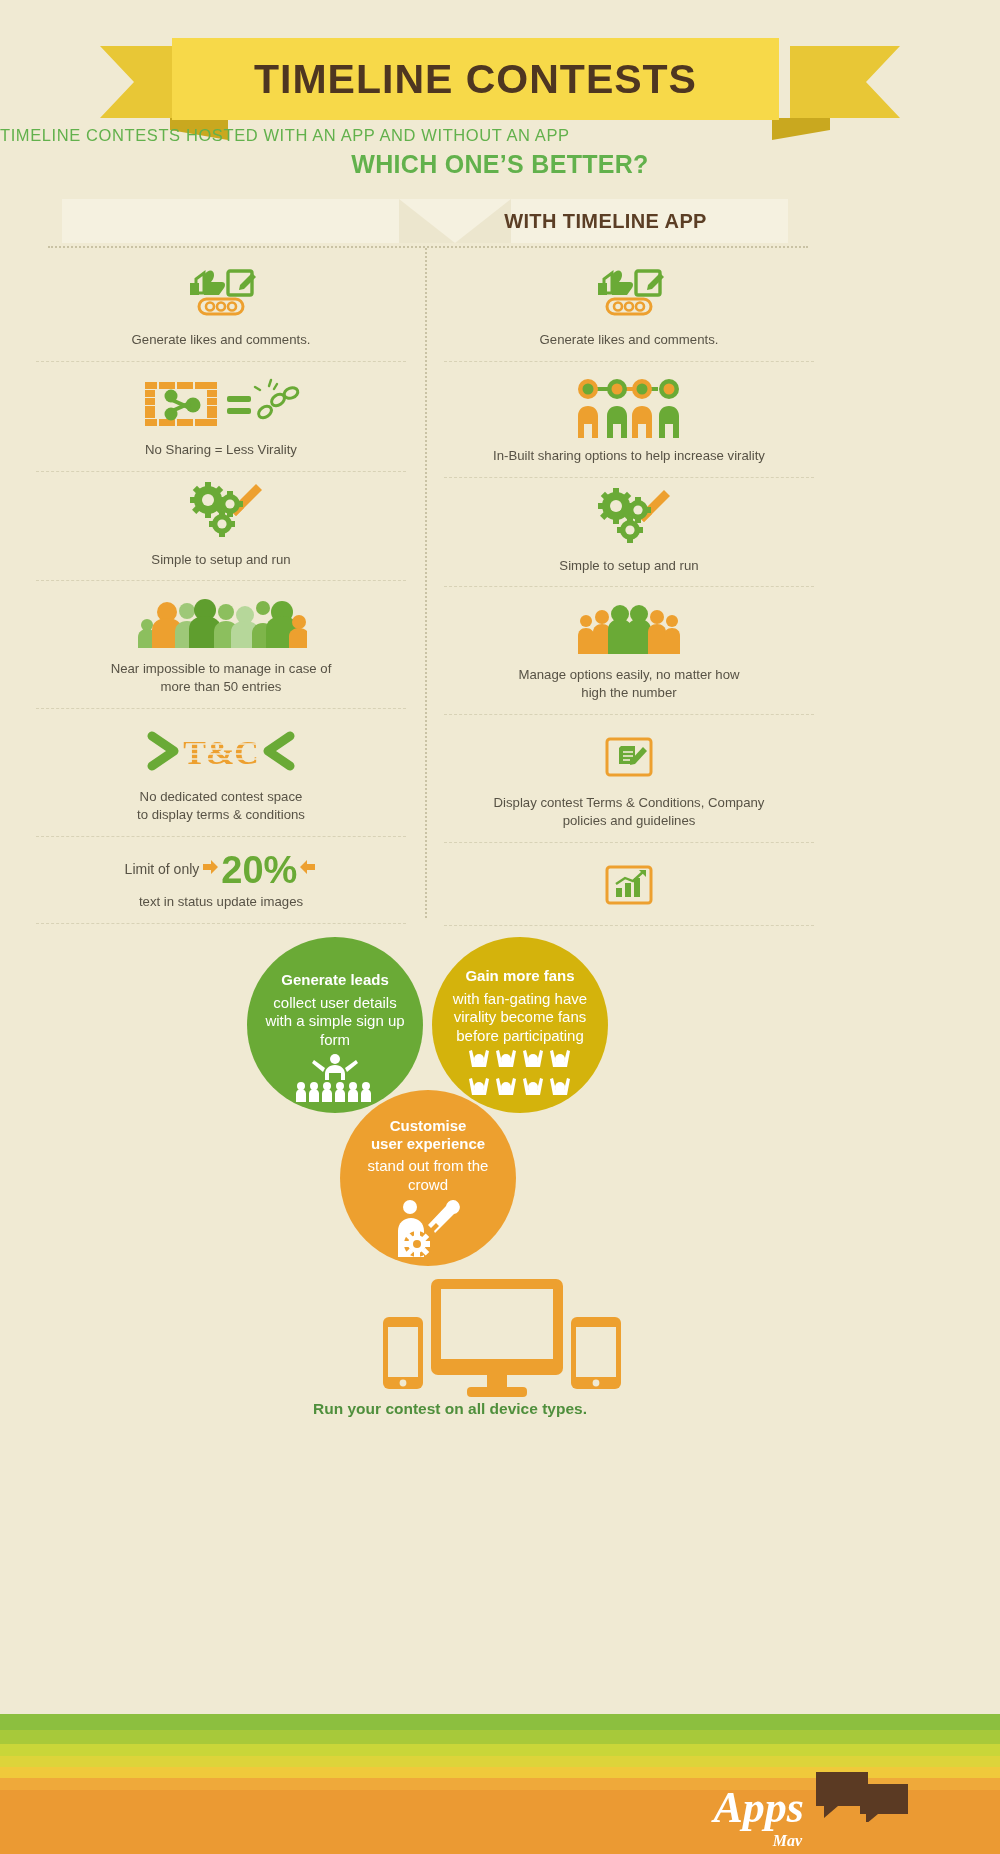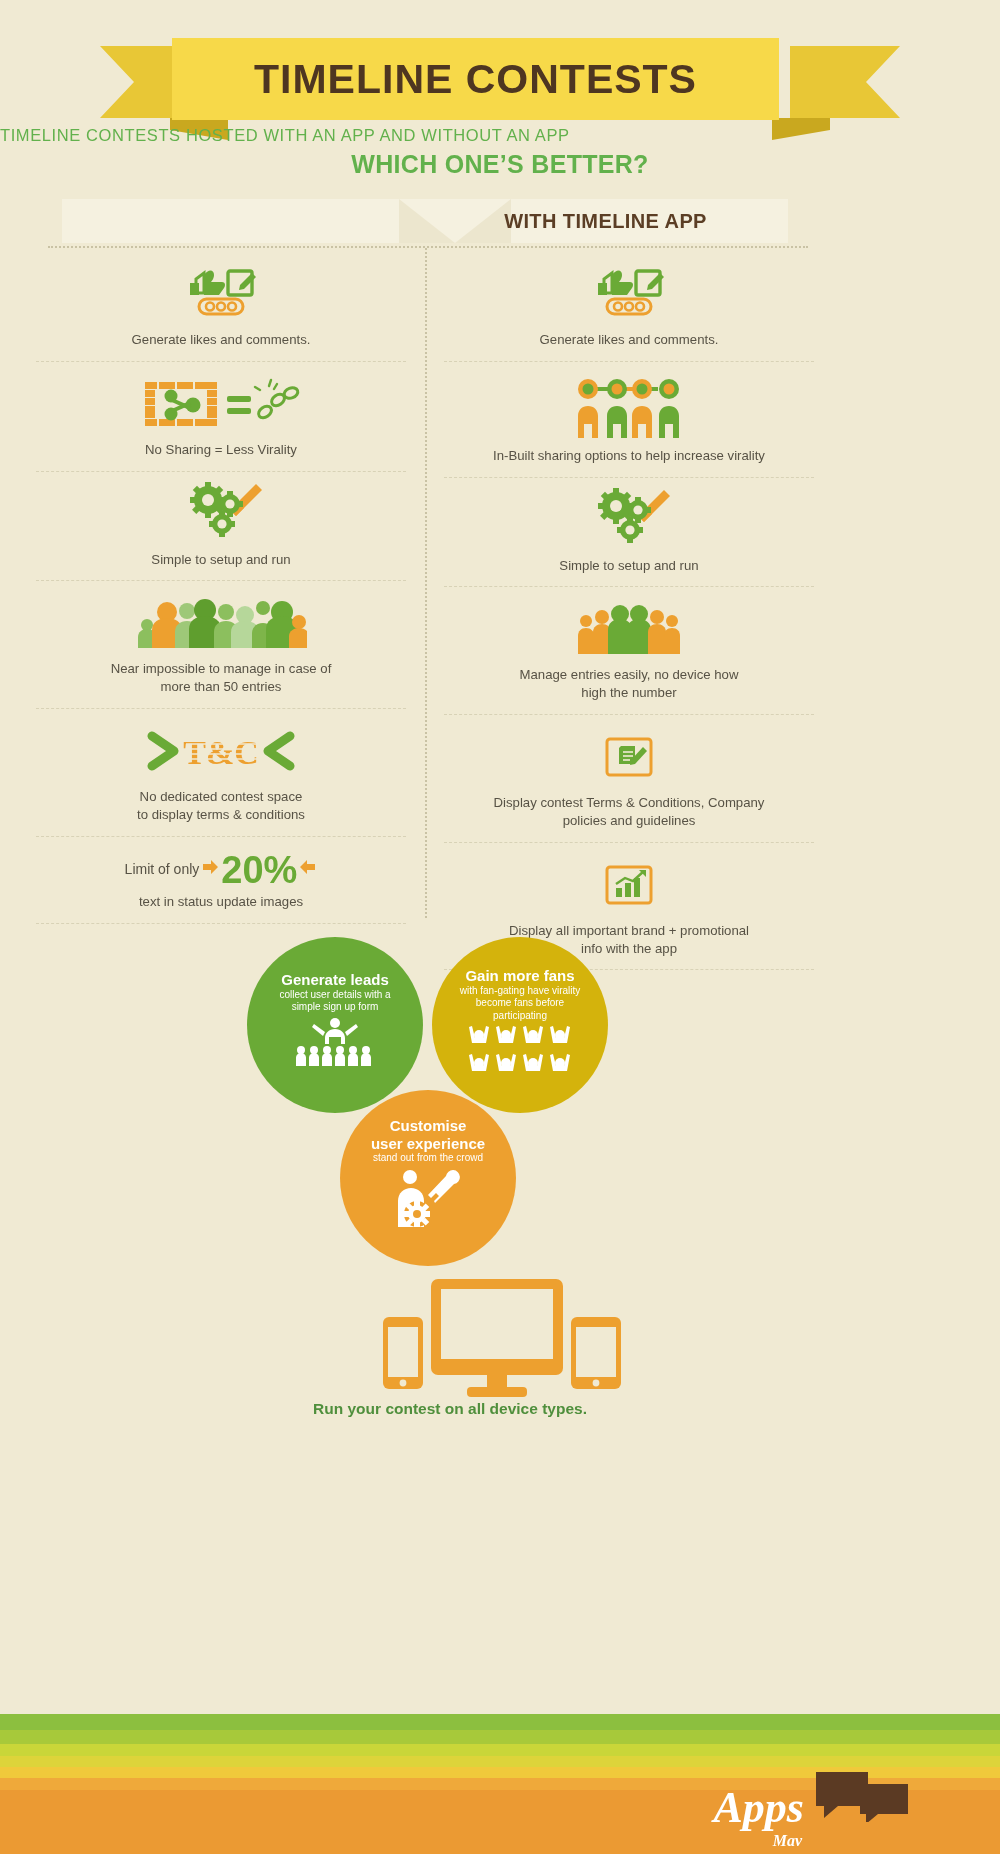--- a/index.html
+++ b/index.html
@@ -91,21 +91,21 @@
   }
 
   
   .circles { position: absolute; top: 930px; left: 0; width: 1000px; height: 320px; }
   .circle {
     position: absolute; border-radius: 50%;
     display: flex; flex-direction: column; align-items: center;
     color: #fff; text-align: center;
   }
   .circle .t { font-weight: bold; font-size: 15px; line-height: 1.18; }
-  .circle .d { font-size: 10px; line-height: 1.25; }
+  .circle .d { font-size: 15px; line-height: 1.25; margin-top: 5px; }
   #c-leads { width: 176px; height: 176px; left: 247px; top: 7px; background: #6aaa36; padding-top: 34px; }
   #c-fans  { width: 176px; height: 176px; left: 432px; top: 7px; background: #d4b30c; padding-top: 30px; z-index:2;}
   #c-cust  { width: 176px; height: 176px; left: 340px; top: 160px; background: #eda02f; padding-top: 27px; z-index:3;}
 
   
   .devices { position: absolute; top: 1275px; left: 0; width: 1000px; height: 140px; }
   .dev-caption {
     position: absolute; top: 1400px; left: 0; width: 900px; text-align: center;
     font-size: 15.5px; font-weight: bold; color: #4f8f3c;
   }
@@ -466,21 +466,21 @@
               <circle cx="83" cy="13" r="7"></circle>
               <path d="M74 50 v-22 c0-5 4-8 9-8 s9 3 9 8 v22 z"></path>
             </g>
           <g fill="#eda02f">
               <circle cx="98" cy="17" r="6"></circle>
               <path d="M90 50 v-18 c0-5 3-8 8-8 s8 3 8 8 v18 z"></path>
             </g>
         </svg>
       </div>
       <div class="cap">
-        <span>Manage entries easily, no device how</span><br>
+        <span>Manage options easily, no matter how</span><br>
         <span>high the number</span>
       </div>
     </div>
 
     <div class="row">
       <div class="icon">
         <svg width="52" height="46" viewBox="0 0 52 46">
           <rect x="4" y="5" width="44" height="36" rx="3" fill="none" stroke="#eda02f" stroke-width="3"></rect>
           <path d="M18 12 h14 v18 h-16 v-16 z" fill="#6aaa36"></path>
           <path d="M28 26 L40 13 L44 17 L32 30 L27 31 Z" fill="#6aaa36"></path>
@@ -502,24 +502,20 @@
         <svg width="52" height="46" viewBox="0 0 52 46">
           <rect x="4" y="5" width="44" height="36" rx="3" fill="none" stroke="#eda02f" stroke-width="3"></rect>
           <g fill="#6aaa36">
             <rect x="13" y="26" width="6" height="9"></rect>
             <rect x="22" y="21" width="6" height="14"></rect>
             <rect x="31" y="16" width="6" height="19"></rect>
           </g>
           <path d="M13 22 L22 16 L30 19 L41 9" fill="none" stroke="#6aaa36" stroke-width="2.4"></path>
           <path d="M36 8 h7 v7 z" fill="#6aaa36"></path>
         </svg>
-      </div>
-      <div class="cap">
-        <span>Display all important brand + promotional</span><br>
-        <span>info with the app</span>
       </div>
     </div>
   </div>
 
   <div class="circles">
 
     <div class="circle" id="c-leads">
       <div class="t">Generate leads</div>
       <div class="d" style="width:140px;">collect user details with a simple sign up form</div>
       <svg width="86" height="48" viewBox="0 0 86 48" style="margin-top:4px;">

